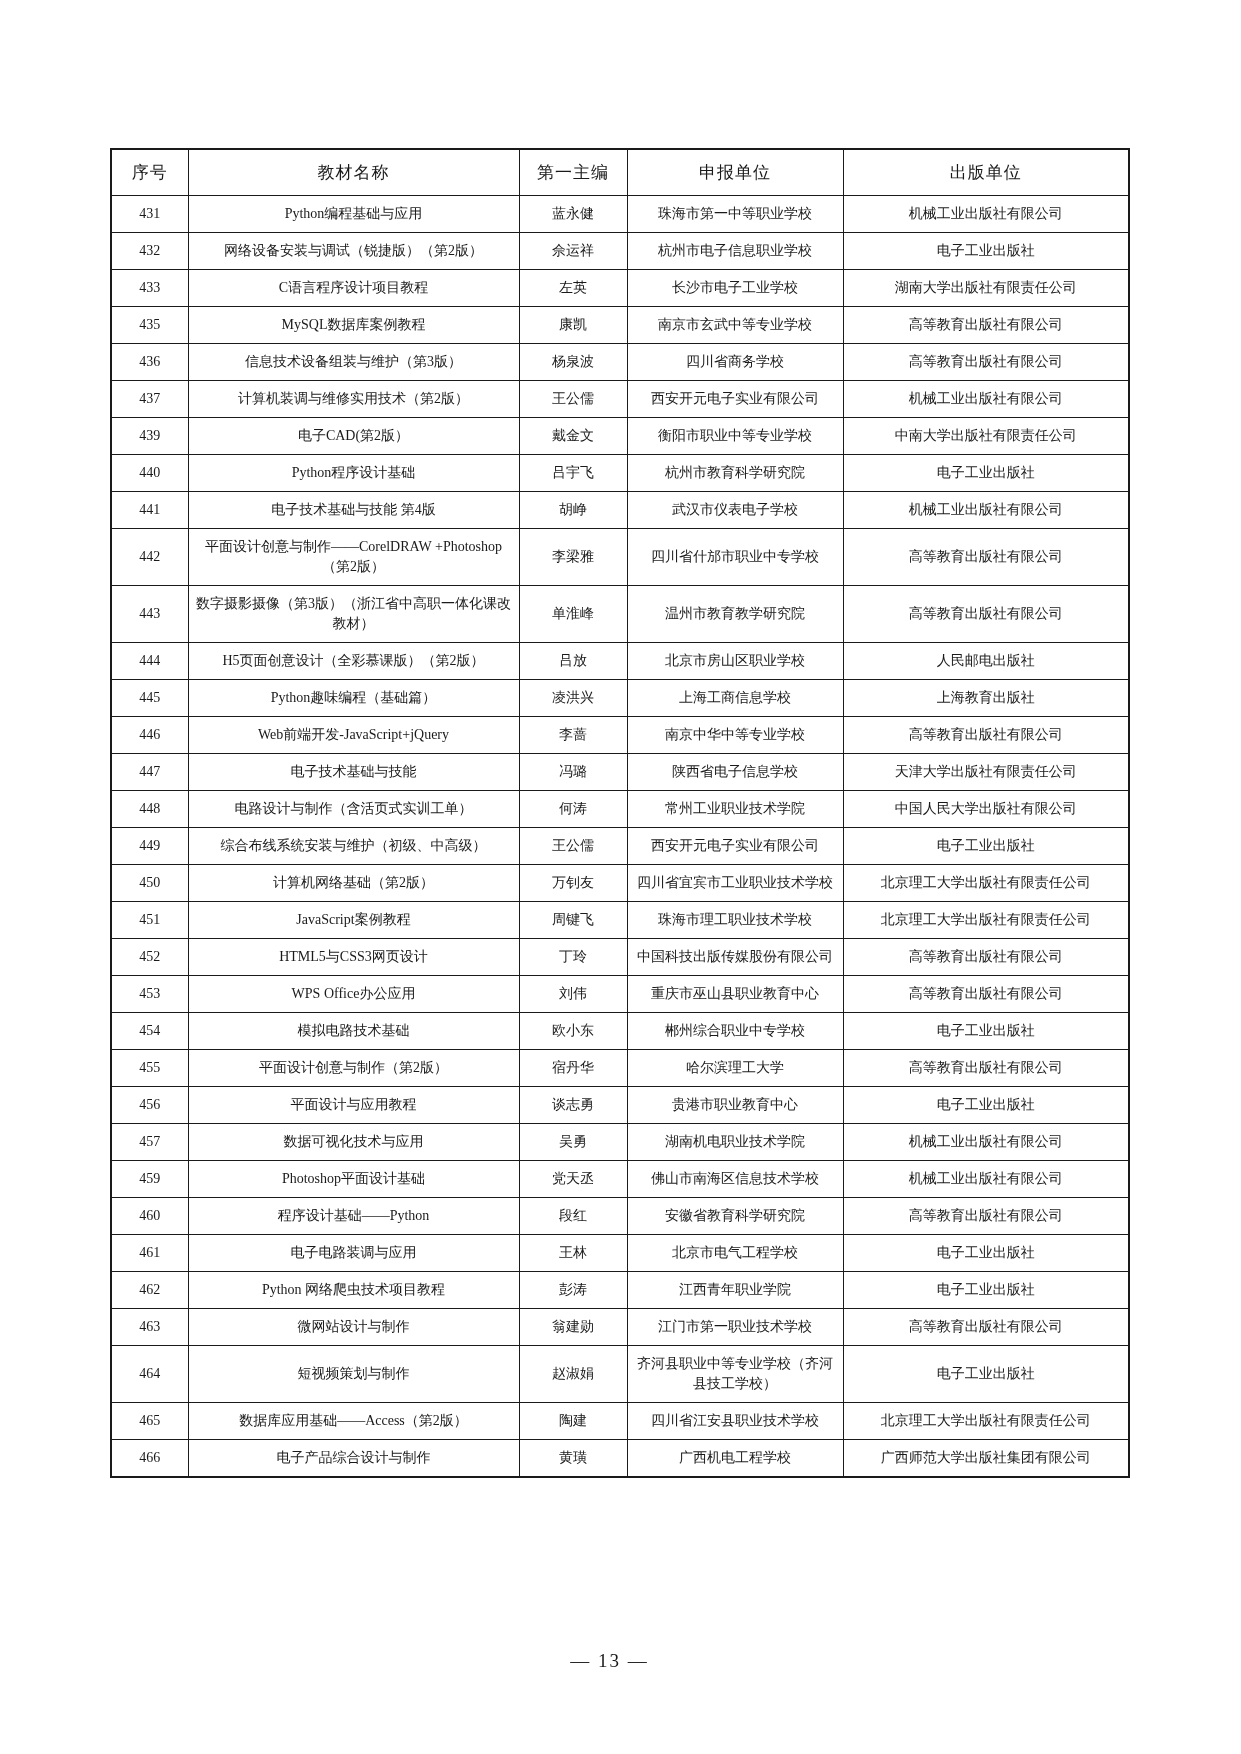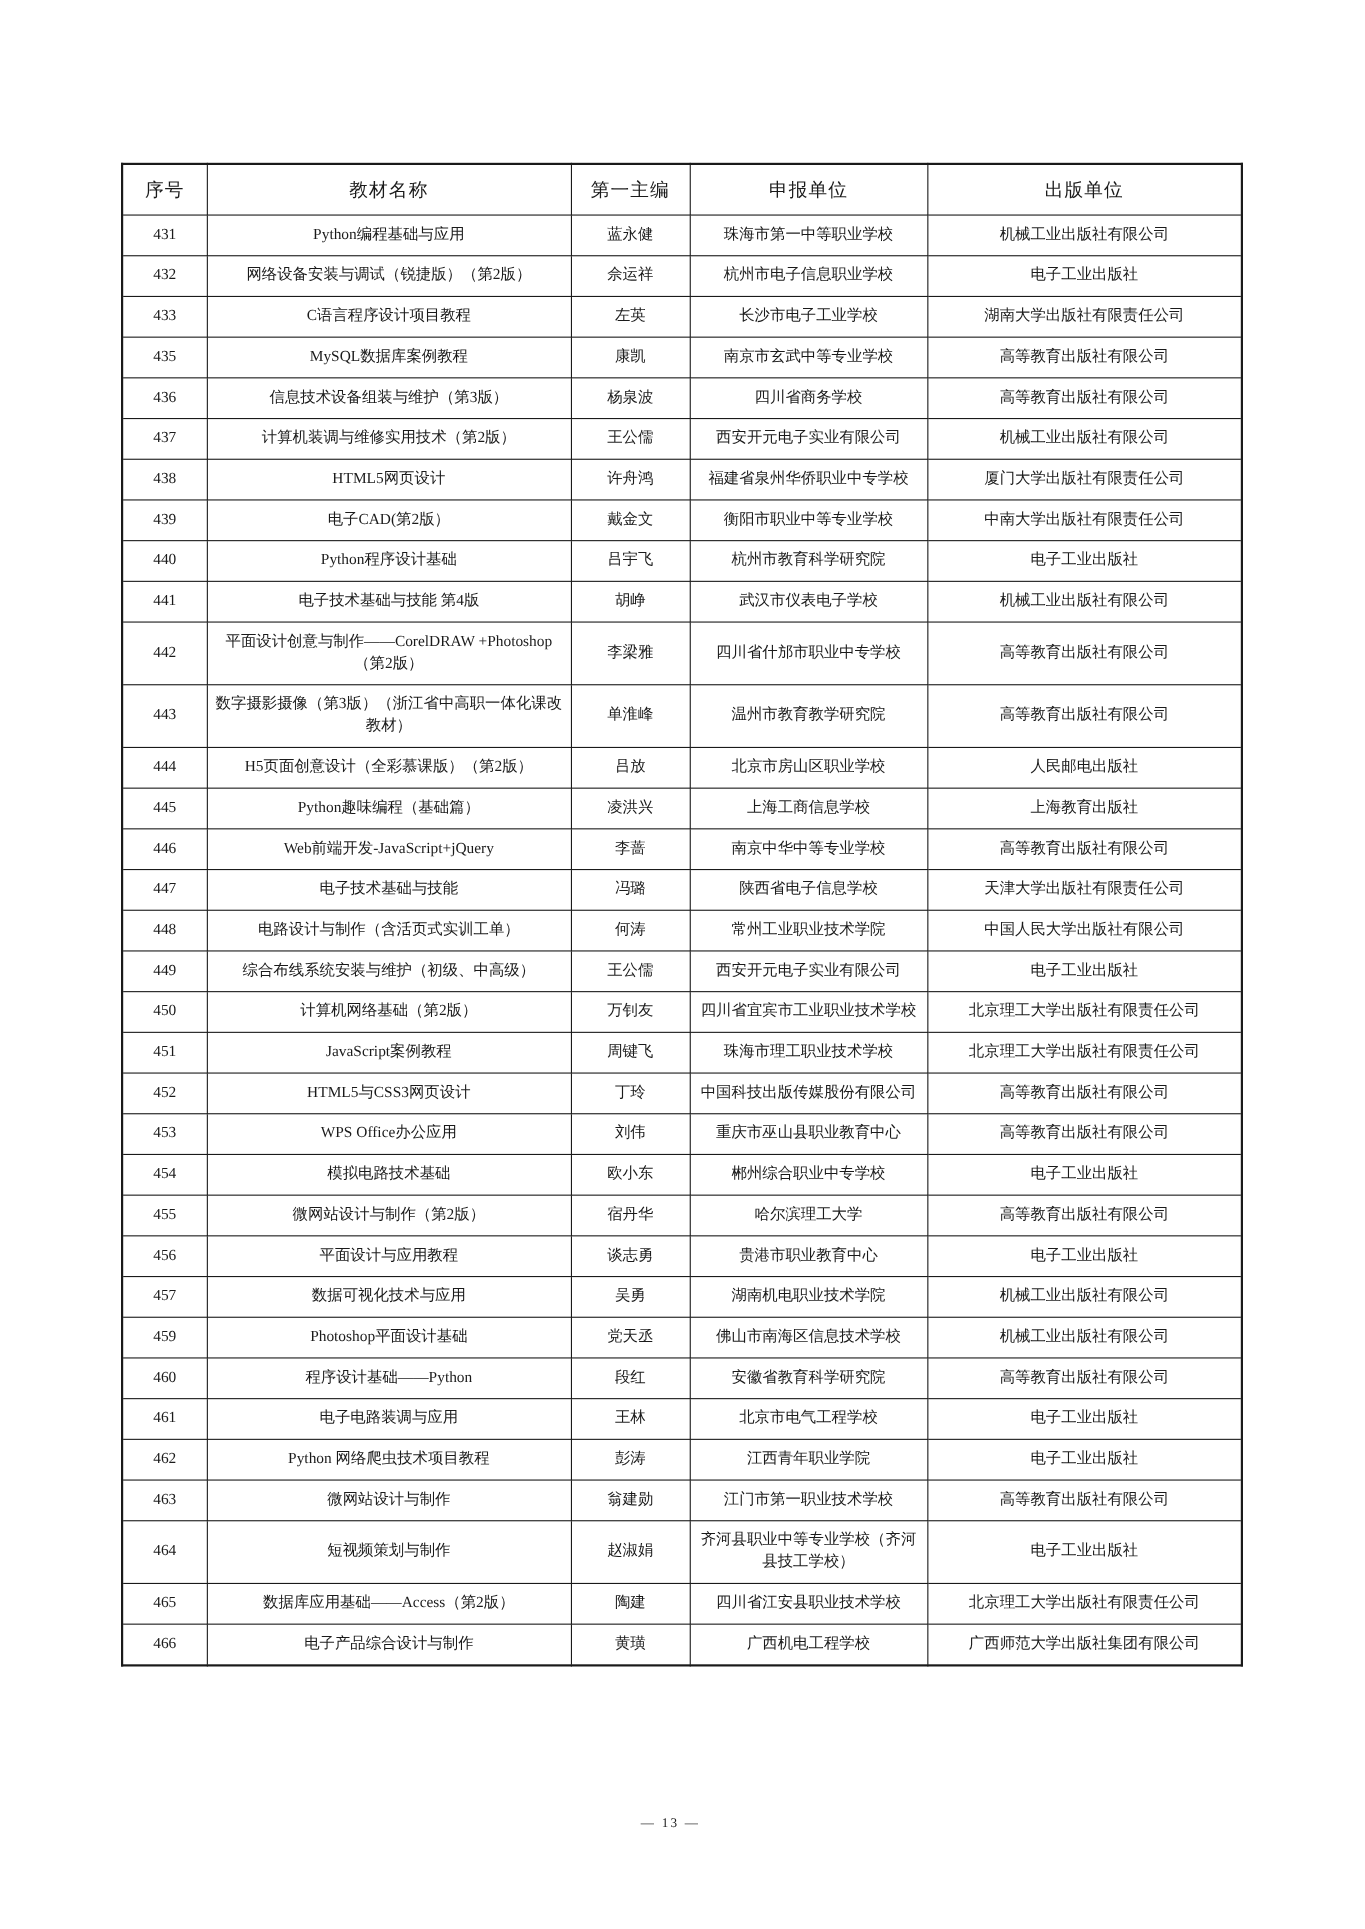--- a/index.html
+++ b/index.html
@@ -57,21 +57,21 @@
     font-size: 14px;
     font-family: "Liberation Serif", "DejaVu Serif", serif;
     margin-left: 44px;
   }
   .footer-pageno {
     position: absolute;
     left: 0;
     top: 1650px;
     width: 1219px;
     text-align: center;
-    font-size: 12px;
+    font-size: 19px;
     letter-spacing: 2px;
     color: #1a1a1a;
   }
 </style>
 </head>
 <body>
 
 <div class="page">
 
   <table class="doc-table">
@@ -128,27 +128,20 @@
           <td>高等教育出版社有限公司</td>
         </tr>
         <tr>
           <td class="cell-no">437</td>
           <td>计算机装调与维修实用技术（第2版）</td>
           <td>王公儒</td>
           <td>西安开元电子实业有限公司</td>
           <td>机械工业出版社有限公司</td>
         </tr>
         <tr>
-          <td class="cell-no">438</td>
-          <td>HTML5网页设计</td>
-          <td>许舟鸿</td>
-          <td>福建省泉州华侨职业中专学校</td>
-          <td>厦门大学出版社有限责任公司</td>
-        </tr>
-        <tr>
           <td class="cell-no">439</td>
           <td>电子CAD(第2版）</td>
           <td>戴金文</td>
           <td>衡阳市职业中等专业学校</td>
           <td>中南大学出版社有限责任公司</td>
         </tr>
         <tr>
           <td class="cell-no">440</td>
           <td>Python程序设计基础</td>
           <td>吕宇飞</td>
@@ -248,21 +241,21 @@
         </tr>
         <tr>
           <td class="cell-no">454</td>
           <td>模拟电路技术基础</td>
           <td>欧小东</td>
           <td>郴州综合职业中专学校</td>
           <td>电子工业出版社</td>
         </tr>
         <tr>
           <td class="cell-no">455</td>
-          <td>微网站设计与制作（第2版）</td>
+          <td>平面设计创意与制作（第2版）</td>
           <td>宿丹华</td>
           <td>哈尔滨理工大学</td>
           <td>高等教育出版社有限公司</td>
         </tr>
         <tr>
           <td class="cell-no">456</td>
           <td>平面设计与应用教程</td>
           <td>谈志勇</td>
           <td>贵港市职业教育中心</td>
           <td>电子工业出版社</td>

